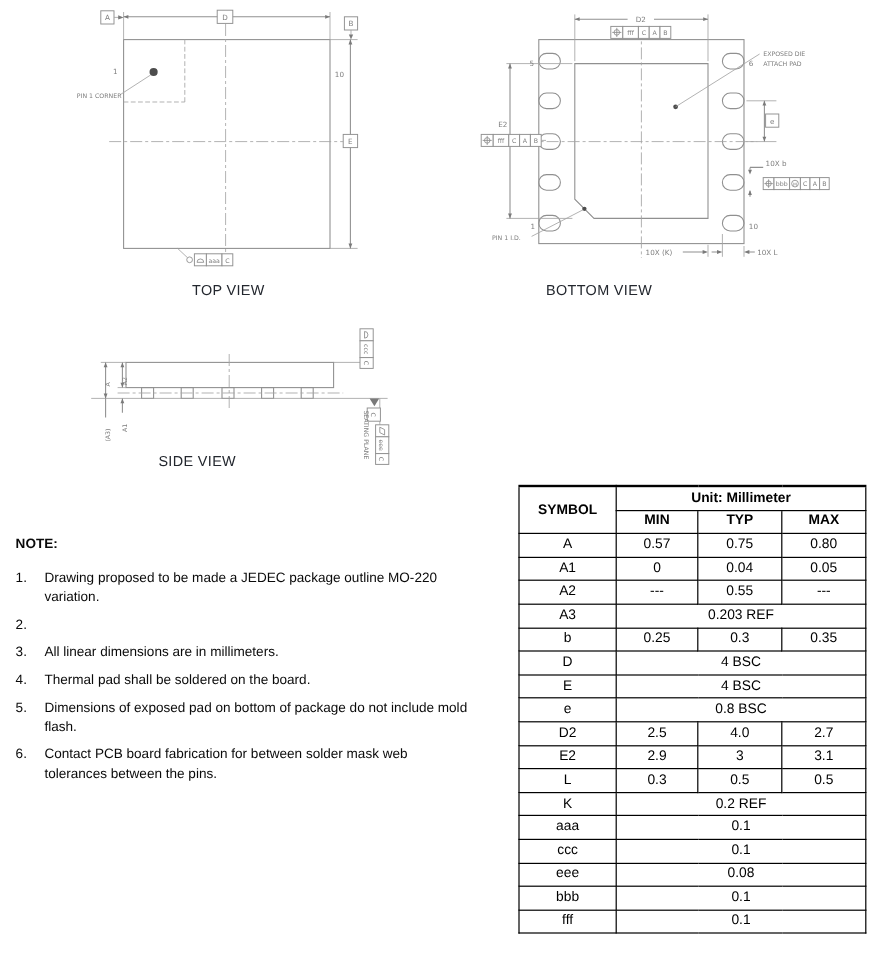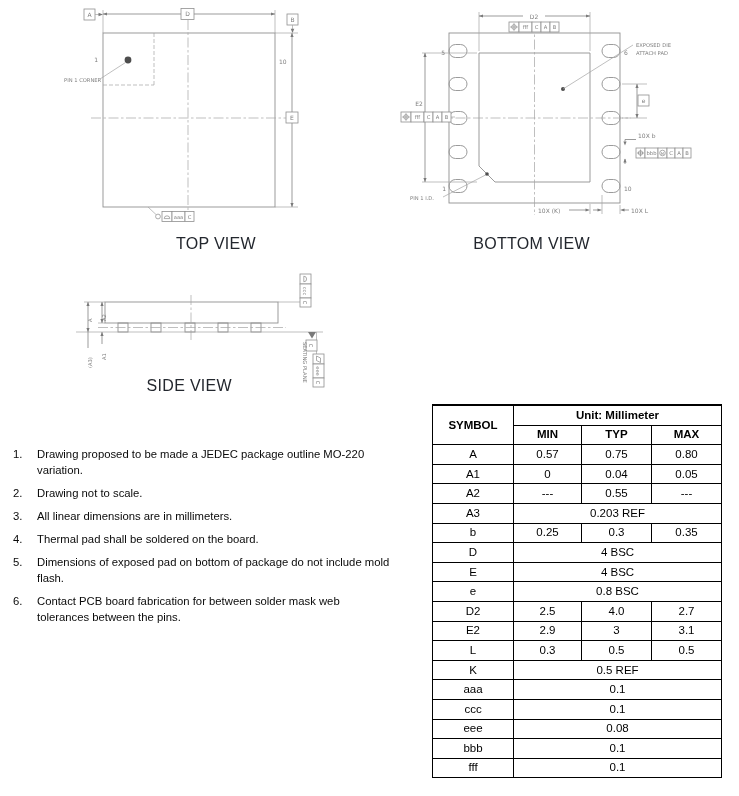--- a/index.html
+++ b/index.html
@@ -11,21 +11,21 @@
   .t6{font-size:6px;} .t5{font-size:5.2px;} .t4{font-size:3.8px;}
   .ln{stroke:#909090;stroke-width:0.9;fill:none;}
   .thin{stroke:#a3a3a3;stroke-width:0.7;fill:none;}
   .box{stroke:#909090;stroke-width:0.8;fill:#ffffff;}
   .arr{fill:#7a7a7a;stroke:none;}
   .dot{fill:#4d4d4d;stroke:none;}
   .dash{stroke-dasharray:4 2;}
   .cdash{stroke-dasharray:10 2.5 2.5 2.5;}
   .sym{stroke:#8a8a8a;stroke-width:0.7;fill:none;}
   
-  .caption{position:absolute;font-size:16px;color:#23272e;text-align:right;letter-spacing:.3px;}
+  .caption{position:absolute;font-size:12px;color:#23272e;text-align:left;letter-spacing:.3px;}
   
   #notes{position:absolute;left:13px;top:446px;width:396px;font-size:11.3px;line-height:16px;color:#0a0a0a;}
   #notes .hd{font-weight:bold;margin-bottom:12px;}
   .note-item{display:flex;margin-bottom:7px;}
   .note-num{width:24px;flex:0 0 24px;}
   .note-text{flex:1;max-width:356px;}
   
   #dims{position:absolute;left:432px;top:404px;border-collapse:collapse;table-layout:fixed;
         font-size:11.5px;color:#000;border-top:2px solid #000;}
   #dims th,#dims td{border:1px solid #000;height:18.6px;line-height:13px;padding:0 2px;text-align:center;vertical-align:middle;}
@@ -272,28 +272,28 @@
       <rect x="24" y="0" width="9" height="11" class="box"></rect>
       <path d="M2,7.5 L4,3.5 L8.5,3.5 L6.5,7.5 Z" class="sym"></path>
       <text x="17" y="7.8" text-anchor="middle" class="t5">eee</text>
       <text x="28.5" y="7.8" text-anchor="middle" class="t5">C</text>
     </g>
     <text transform="translate(245,77) rotate(90)" class="t5">SEATING PLANE</text>
   </svg>
   <div class="caption" style="left:132px;top:377px;width:100px">SIDE VIEW</div>
 
   <div id="notes">
+    <div class="hd">NOTE:</div>
     <div>
         <div class="note-item">
           <div class="note-num">1.</div>
           <div class="note-text">Drawing proposed to be made a JEDEC package outline MO-220 variation.</div>
         </div>
         <div class="note-item">
           <div class="note-num">2.</div>
-          <div class="note-text">Drawing not to scale.</div>
         </div>
         <div class="note-item">
           <div class="note-num">3.</div>
           <div class="note-text">All linear dimensions are in millimeters.</div>
         </div>
         <div class="note-item">
           <div class="note-num">4.</div>
           <div class="note-text">Thermal pad shall be soldered on the board.</div>
         </div>
         <div class="note-item">
@@ -379,21 +379,21 @@
           <td>3.1</td>
         </tr>
         <tr>
           <td>L</td>
           <td>0.3</td>
           <td>0.5</td>
           <td>0.5</td>
         </tr>
         <tr>
           <td>K</td>
-          <td colspan="3">0.5 REF</td>
+          <td colspan="3">0.2 REF</td>
         </tr>
         <tr>
           <td>aaa</td>
           <td colspan="3">0.1</td>
         </tr>
         <tr>
           <td>ccc</td>
           <td colspan="3">0.1</td>
         </tr>
         <tr>

